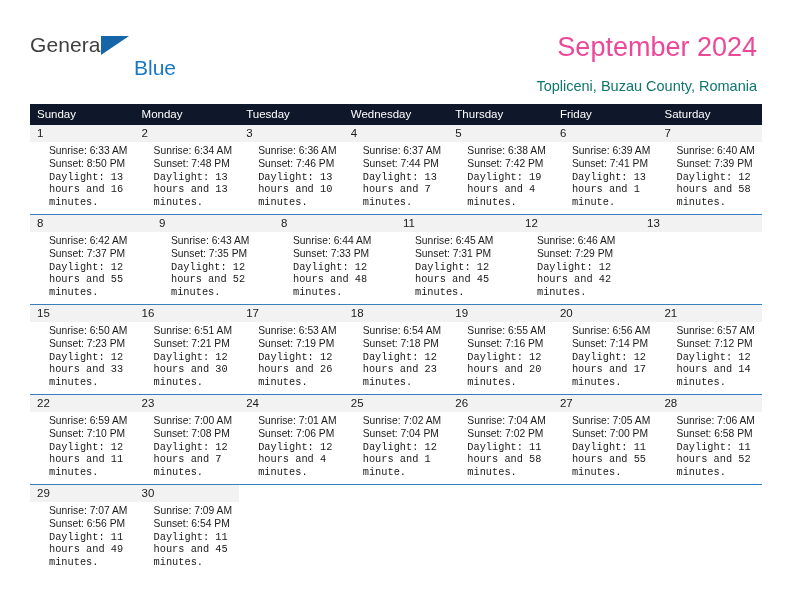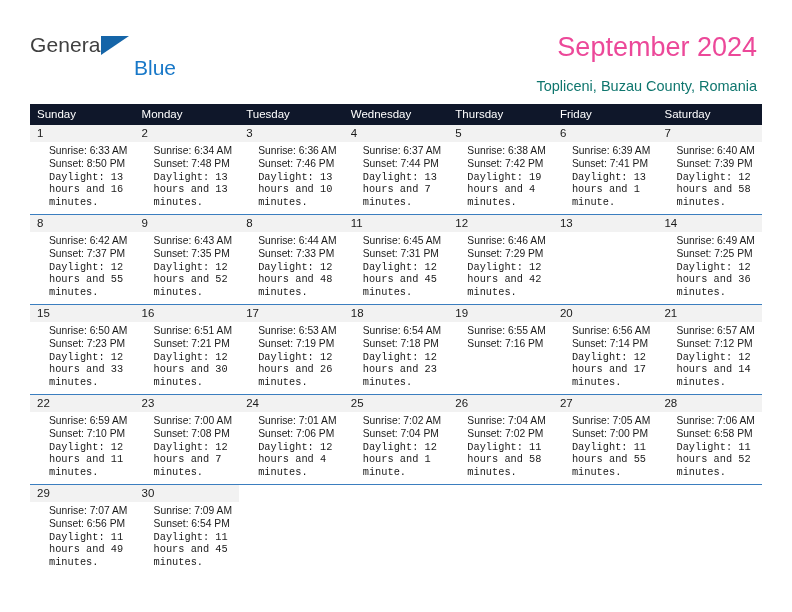--- a/index.html
+++ b/index.html
@@ -306,30 +306,20 @@
                 <div>Sunrise: 6:46 AM</div>
                 <div>Sunset: 7:29 PM</div>
                 <div class="daylight">Daylight: 12 hours and 42 minutes.</div>
               </div>
             </div>
             <div class="daycell filled">
               <div class="daynum-band">
                 <div class="daynum">13</div>
               </div>
             </div>
-            <div class="daycell filled">
-              <div class="daynum-band">
-                <div class="daynum">14</div>
-              </div>
-              <div class="dayinfo">
-                <div>Sunrise: 6:49 AM</div>
-                <div>Sunset: 7:25 PM</div>
-                <div class="daylight">Daylight: 12 hours and 36 minutes.</div>
-              </div>
-            </div>
           </div>
         </div>
         <div class="week">
           <div class="week-row">
             <div class="daycell filled">
               <div class="daynum-band">
                 <div class="daynum">15</div>
               </div>
               <div class="dayinfo">
                 <div>Sunrise: 6:50 AM</div>
@@ -367,20 +357,21 @@
                 <div class="daylight">Daylight: 12 hours and 23 minutes.</div>
               </div>
             </div>
             <div class="daycell filled">
               <div class="daynum-band">
                 <div class="daynum">19</div>
               </div>
               <div class="dayinfo">
                 <div>Sunrise: 6:55 AM</div>
                 <div>Sunset: 7:16 PM</div>
+                <div class="daylight">Daylight: 12 hours and 20 minutes.</div>
               </div>
             </div>
             <div class="daycell filled">
               <div class="daynum-band">
                 <div class="daynum">20</div>
               </div>
               <div class="dayinfo">
                 <div>Sunrise: 6:56 AM</div>
                 <div>Sunset: 7:14 PM</div>
                 <div class="daylight">Daylight: 12 hours and 17 minutes.</div>

